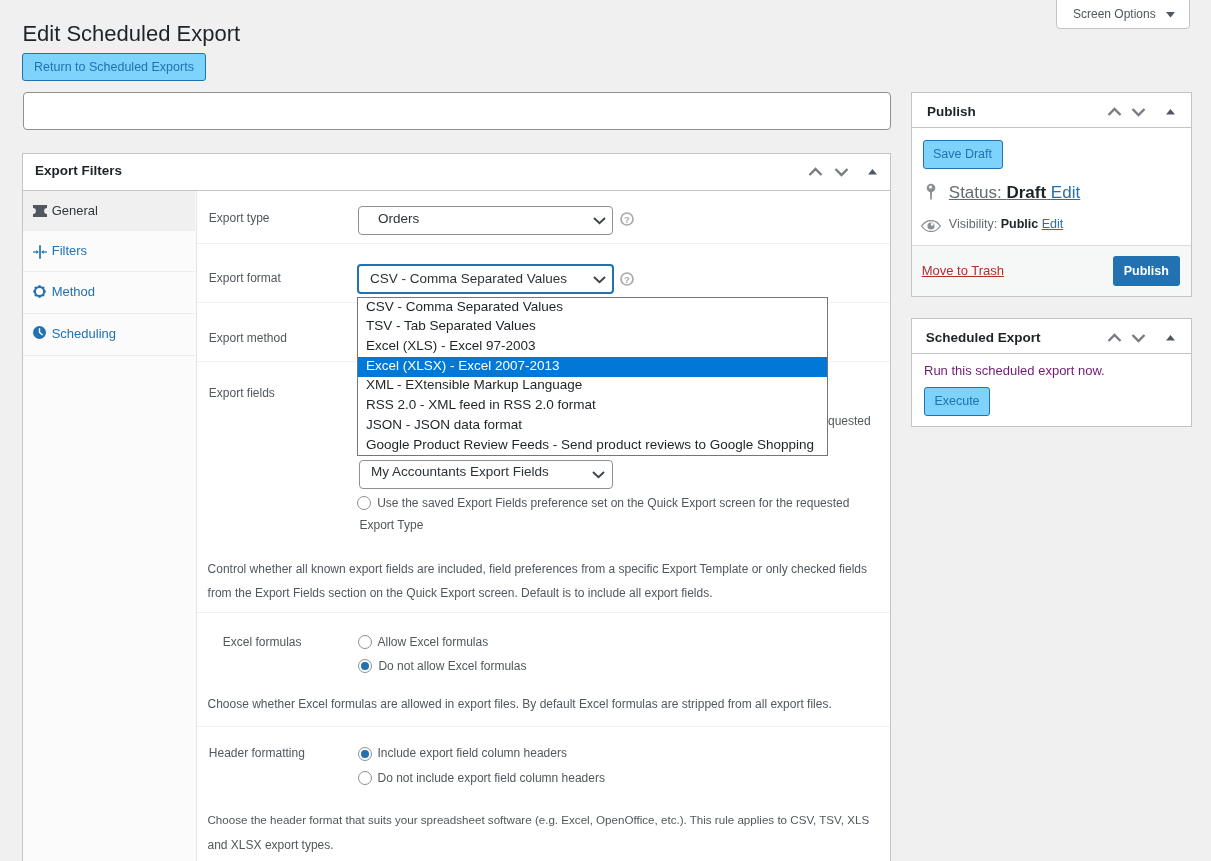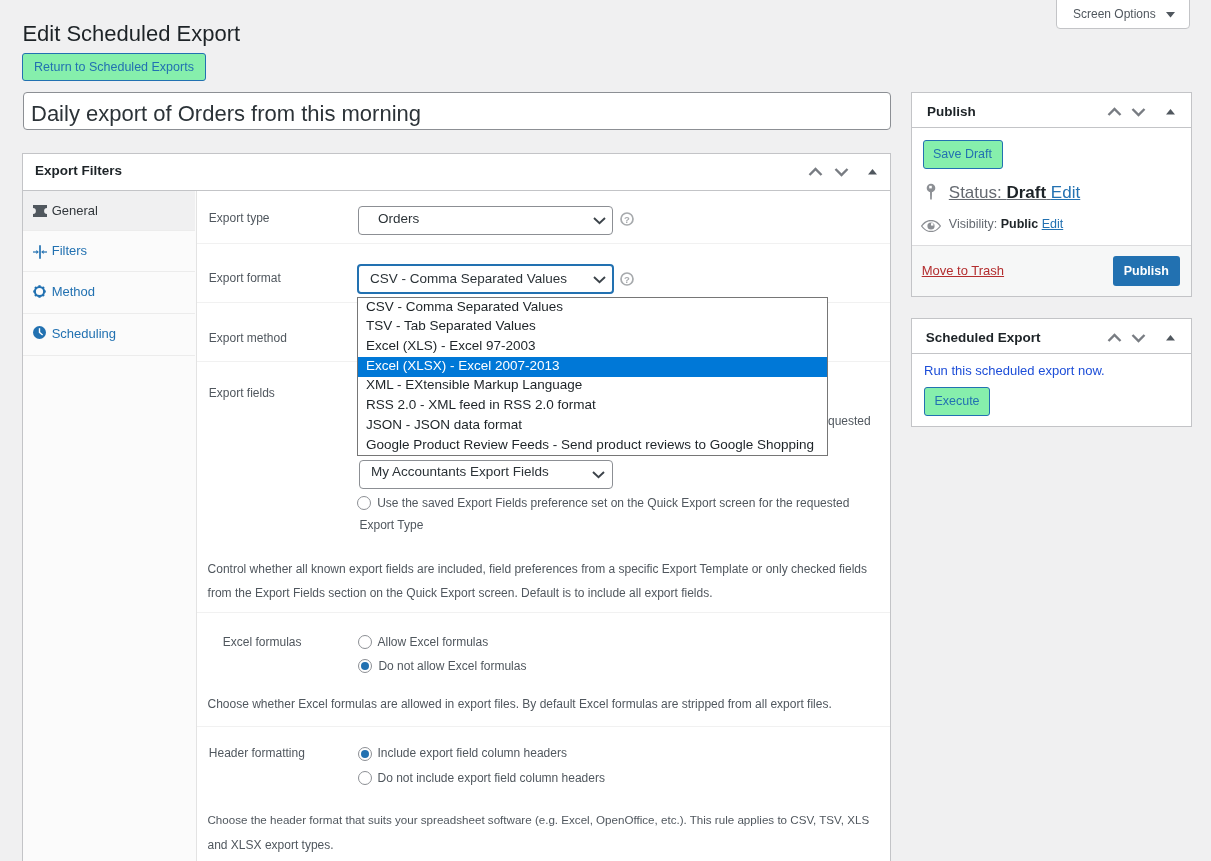--- a/index.html
+++ b/index.html
@@ -1,20 +1,20 @@
 <!DOCTYPE html>
 <html><head>
 <meta charset="utf-8">
 <style>
 * { margin:0; padding:0; box-sizing:border-box; }
 html,body { width:1211px; height:861px; overflow:hidden; background:#f0f0f1;
   font-family:"Liberation Sans", sans-serif; }
 .abs { position:absolute; }
 .txt { position:absolute; line-height:1; white-space:pre; }
-.btn2 { position:absolute; background:#86efac; border:1px solid #2271b1; border-radius:3px;
+.btn2 { position:absolute; background:#7dd3fc; border:1px solid #2271b1; border-radius:3px;
   color:#2271b1; font-size:12.5px; display:flex; align-items:center; justify-content:center; }
 .postbox { position:absolute; background:#fff; border:1px solid #c3c4c7; }
 .pbhead { position:absolute; left:0; top:0; right:0; height:35px; border-bottom:1px solid #c3c4c7; }
 .sel { position:absolute; background:#fff; border:1px solid #8c8f94; border-radius:4px; }
 .seltxt { position:absolute; font-size:13.5px; color:#2c3338; line-height:1; }
 .radio { position:absolute; width:14px; height:14px; border:1px solid #8c8f94; border-radius:50%; background:#fff; }
 .radio.on::after { content:""; position:absolute; left:2.5px; top:2.5px; width:8px; height:8px;
   border-radius:50%; background:#2271b1; }
 .divline { position:absolute; height:1px; background:#f0f0f1; }
 </style>
@@ -28,21 +28,20 @@
 <svg class="abs" style="left:1165.5px; top:12.3px;" width="9" height="6">
       <polygon points="0,0 9,0 4.5,5.6" fill="#50575e"></polygon>
     </svg>
 
 <span class="txt" style="left:22.4px; top:22.7px; font-size:22px; color:#1d2327;">Edit Scheduled Export</span>
 
 <div class="btn2" style="left:22px; top:52.5px; width:184px; height:28px;">Return to Scheduled Exports</div>
 
 <div class="abs" style="left:23px; top:92px; width:868px; height:37.5px; background:#fff;
   border:1px solid #8c8f94; border-radius:4px;"></div>
-<span class="txt" style="left:31px; top:102.8px; font-size:22px; color:#2c3338;">Daily export of Orders from this morning</span>
 
 <div class="postbox" style="left:22px; top:153px; width:869px; height:720px;">
   <div class="pbhead" style="height:36.5px;"></div>
 </div>
 <span class="txt" style="left:35px; top:164.3px; font-size:13.5px; font-weight:bold; color:#1d2327;">Export Filters</span>
 
 <svg class="abs" style="left:808px; top:167px;" width="15" height="10">
       <polyline points="1.5,8 7.5,2 13.5,8" fill="none" stroke="#787c82" stroke-width="2.4"></polyline>
     </svg>
 <svg class="abs" style="left:834px; top:167px;" width="15" height="10">
@@ -209,16 +208,16 @@
 <span class="txt" style="left:925.7px; top:331.1px; font-size:13.5px; font-weight:bold; color:#1d2327;">Scheduled Export</span>
 <svg class="abs" style="left:1106.5px; top:333px;" width="15" height="10">
       <polyline points="1.5,8 7.5,2 13.5,8" fill="none" stroke="#787c82" stroke-width="2.4"></polyline>
     </svg>
 <svg class="abs" style="left:1130.5px; top:333px;" width="15" height="10">
       <polyline points="1.5,2 7.5,8 13.5,2" fill="none" stroke="#787c82" stroke-width="2.4"></polyline>
     </svg>
 <svg class="abs" style="left:1166px; top:334.5px;" width="9" height="6">
       <polygon points="4.5,0 9,5.6 0,5.6" fill="#50575e"></polygon>
     </svg>
-<span class="txt" style="left:924px; top:363.6px; font-size:13px; color:#1d4ed8;">Run this scheduled export now.</span>
+<span class="txt" style="left:924px; top:363.6px; font-size:13px; color:#701a75;">Run this scheduled export now.</span>
 <div class="btn2" style="left:924px; top:386.6px; width:66px; height:29px;">Execute</div>
 
 </div>
 
 </body></html>

